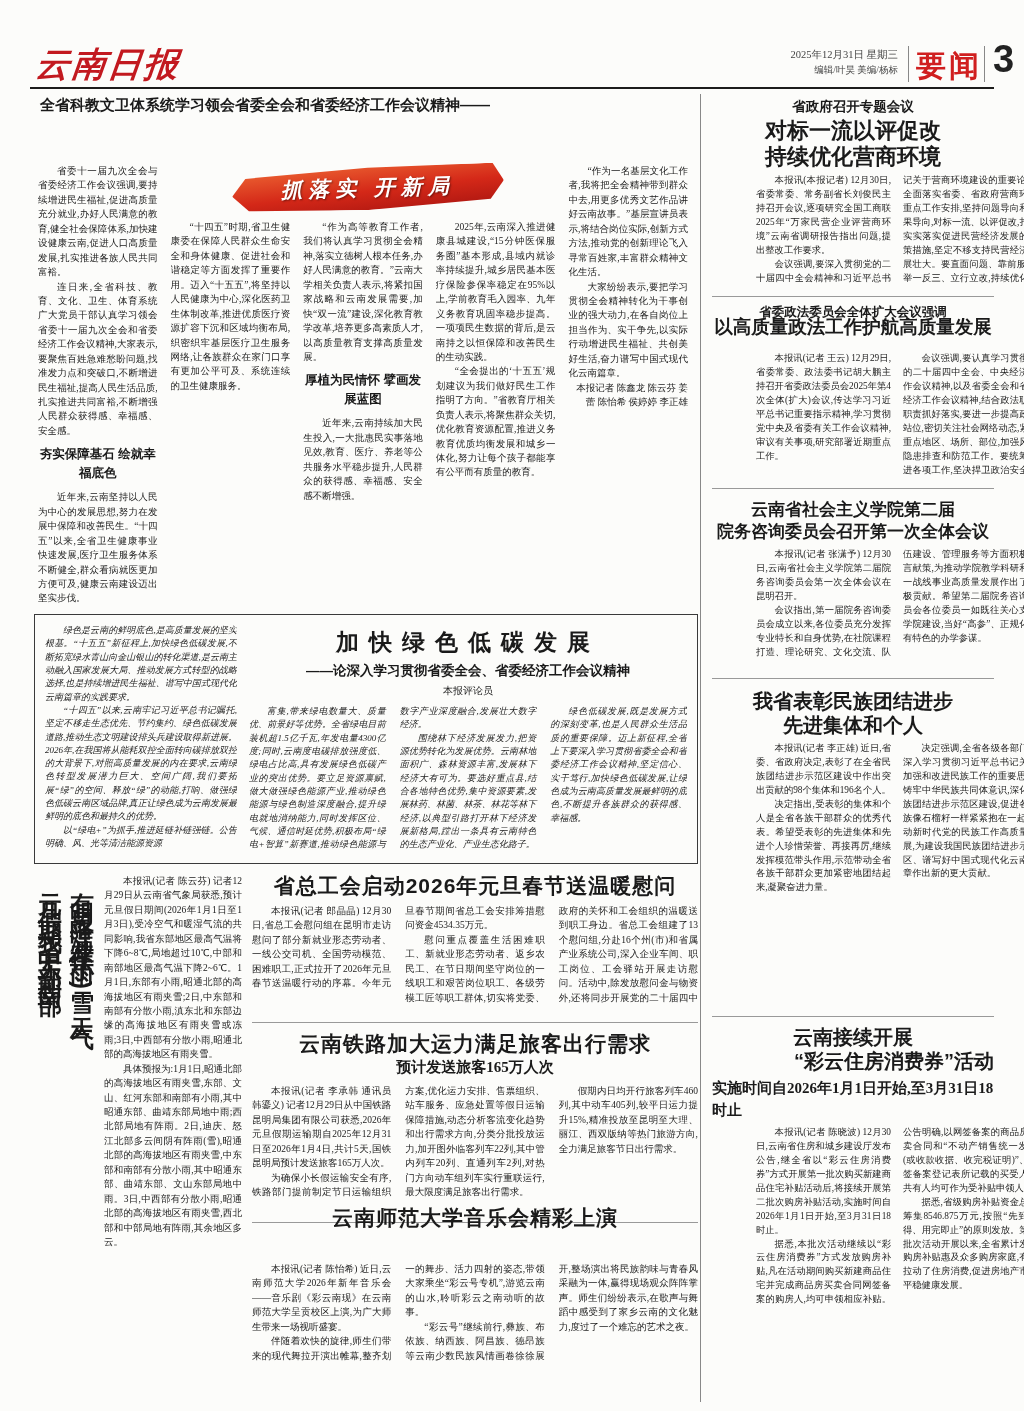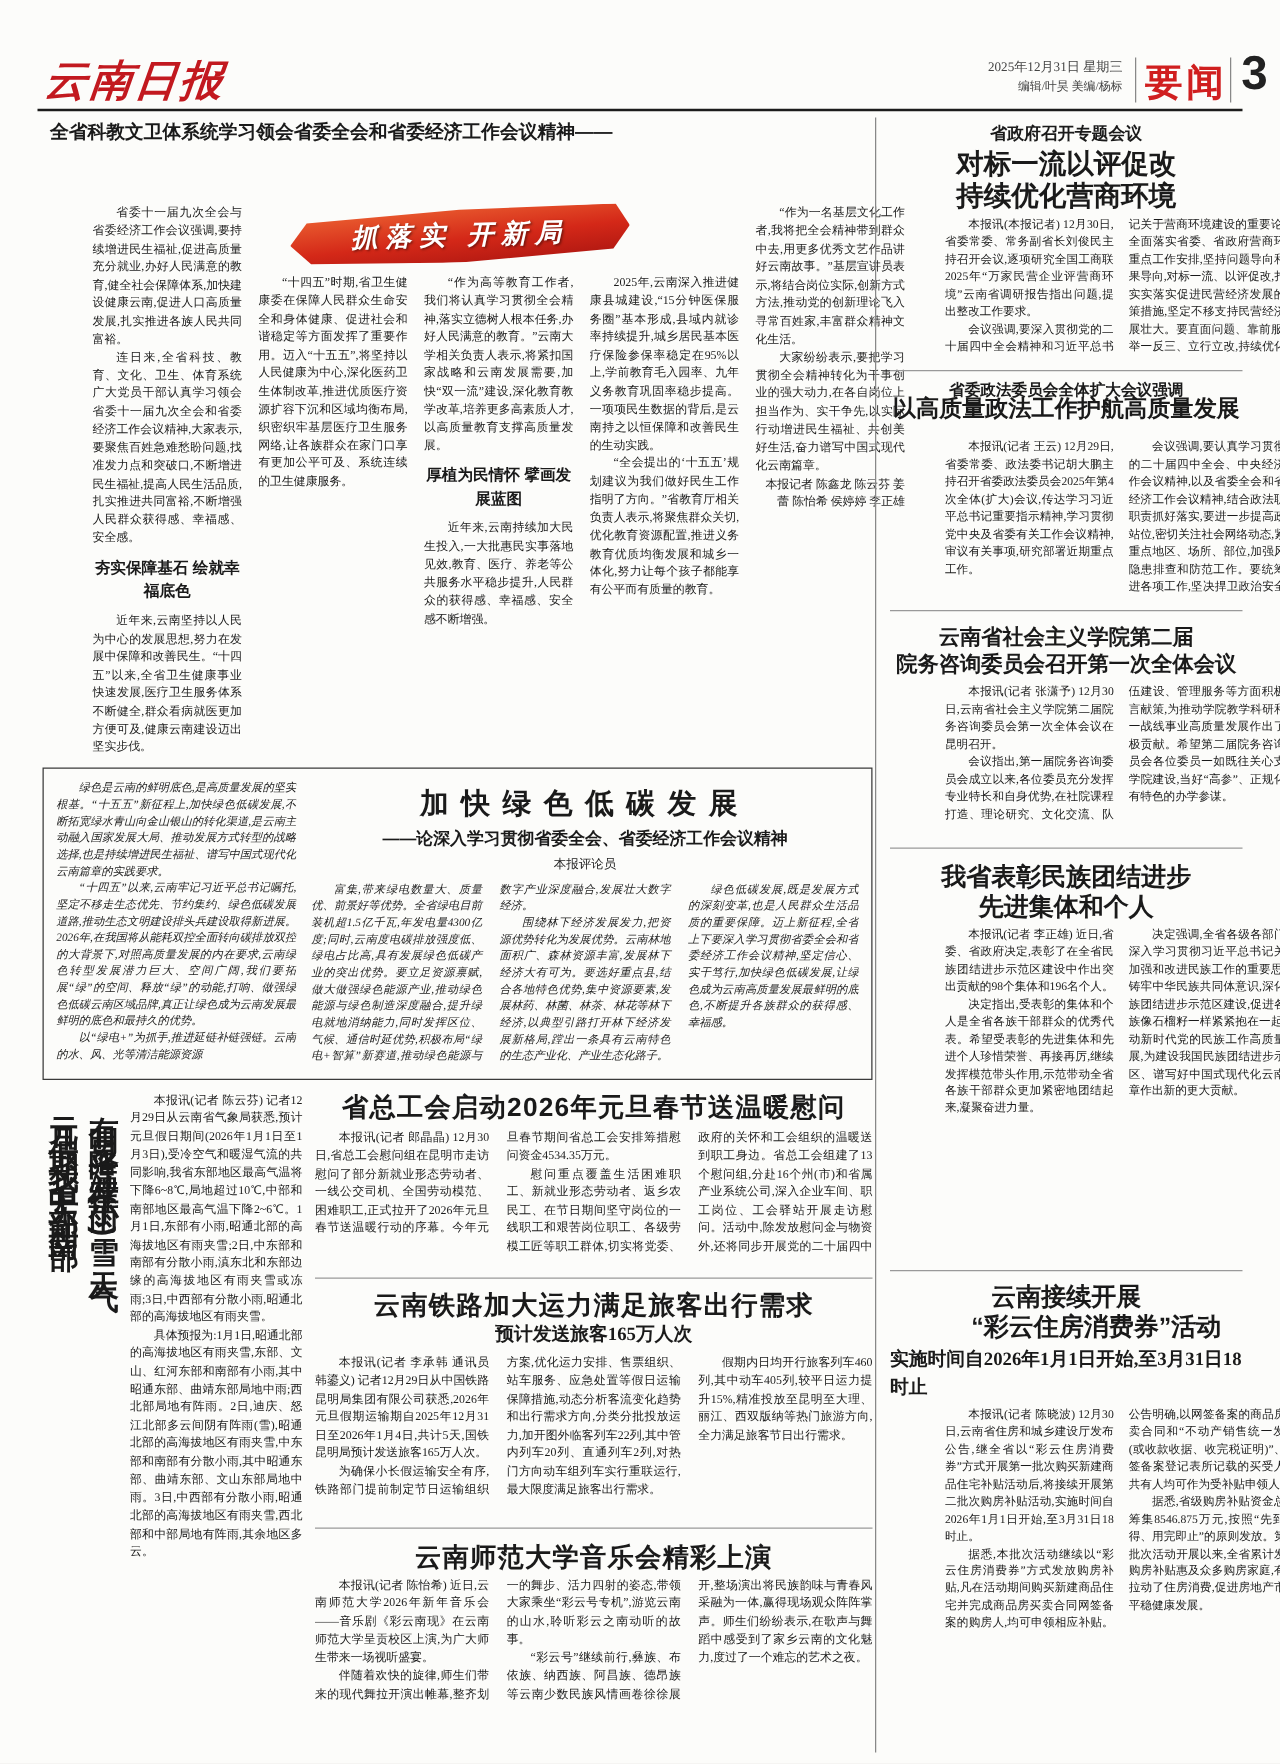--- a/index.html
+++ b/index.html
@@ -69,21 +69,21 @@
   <div class="abs vline" style="left:984px;top:46px;height:36px;"></div>
   <div class="abs page-num sans" style="left:993px;top:38px;">3</div>
   <div class="abs rule-heavy" style="left:30px;top:87px;width:964px;"></div>
 
   <div class="abs kicker sans" style="left:40px;top:96px;">全省科教文卫体系统学习领会省委全会和省委经济工作会议精神——</div>
 
   <div class="abs ribbon" style="left:232px;top:166px;width:272px;height:44px;">
     <span>抓落实 开新局</span>
   </div>
 
-  <div class="abs lead-cols" style="left:38px;top:164px;width:650px;height:446px;margin-left:36px;">
+  <div class="abs lead-cols" style="left:38px;top:164px;width:650px;height:446px;">
     <div class="lead-col body-text">
       <p>省委十一届九次全会与省委经济工作会议强调,要持续增进民生福祉,促进高质量充分就业,办好人民满意的教育,健全社会保障体系,加快建设健康云南,促进人口高质量发展,扎实推进各族人民共同富裕。</p>
       <p>连日来,全省科技、教育、文化、卫生、体育系统广大党员干部认真学习领会省委十一届九次全会和省委经济工作会议精神,大家表示,要聚焦百姓急难愁盼问题,找准发力点和突破口,不断增进民生福祉,提高人民生活品质,扎实推进共同富裕,不断增强人民群众获得感、幸福感、安全感。</p>
       <div class="sub-head">夯实保障基石 绘就幸福底色</div>
       <p>近年来,云南坚持以人民为中心的发展思想,努力在发展中保障和改善民生。“十四五”以来,全省卫生健康事业快速发展,医疗卫生服务体系不断健全,群众看病就医更加方便可及,健康云南建设迈出坚实步伐。</p>
     </div>
     <div class="lead-col body-text pt">
       <p>“十四五”时期,省卫生健康委在保障人民群众生命安全和身体健康、促进社会和谐稳定等方面发挥了重要作用。迈入“十五五”,将坚持以人民健康为中心,深化医药卫生体制改革,推进优质医疗资源扩容下沉和区域均衡布局,织密织牢基层医疗卫生服务网络,让各族群众在家门口享有更加公平可及、系统连续的卫生健康服务。</p>
     </div>
     <div class="lead-col body-text pt">
@@ -99,21 +99,21 @@
       <p>“作为一名基层文化工作者,我将把全会精神带到群众中去,用更多优秀文艺作品讲好云南故事。”基层宣讲员表示,将结合岗位实际,创新方式方法,推动党的创新理论飞入寻常百姓家,丰富群众精神文化生活。</p>
       <p>大家纷纷表示,要把学习贯彻全会精神转化为干事创业的强大动力,在各自岗位上担当作为、实干争先,以实际行动增进民生福祉、共创美好生活,奋力谱写中国式现代化云南篇章。</p>
       <p class="sign">本报记者 陈鑫龙 陈云芬 姜蕾 陈怡希 侯婷婷 李正雄</p>
     </div>
   </div>
 
   <div class="abs ed-box" style="left:34px;top:614px;width:662px;height:248px;">
     <div class="abs ed-text" style="left:10px;top:9px;width:192px;height:230px;">
       <p>绿色是云南的鲜明底色,是高质量发展的坚实根基。“十五五”新征程上,加快绿色低碳发展,不断拓宽绿水青山向金山银山的转化渠道,是云南主动融入国家发展大局、推动发展方式转型的战略选择,也是持续增进民生福祉、谱写中国式现代化云南篇章的实践要求。</p>
       <p>“十四五”以来,云南牢记习近平总书记嘱托,坚定不移走生态优先、节约集约、绿色低碳发展道路,推动生态文明建设排头兵建设取得新进展。2026年,在我国将从能耗双控全面转向碳排放双控的大背景下,对照高质量发展的内在要求,云南绿色转型发展潜力巨大、空间广阔,我们要拓展“绿”的空间、释放“绿”的动能,打响、做强绿色低碳云南区域品牌,真正让绿色成为云南发展最鲜明的底色和最持久的优势。</p>
-      <p>以“绿电+”为抓手,推进延链补链强链。云南的水、风、光等清洁能源资源</p>
+      <p>以“绿电+”为抓手,推进延链补链强链。公告明确、风、光等清洁能源资源</p>
     </div>
     <div class="abs ed-title sans center" style="left:214px;top:12px;width:438px;">加快绿色低碳发展</div>
     <div class="abs ed-sub sans center" style="left:214px;top:47px;width:438px;">——论深入学习贯彻省委全会、省委经济工作会议精神</div>
     <div class="abs ed-byline center" style="left:214px;top:69px;width:438px;">本报评论员</div>
     <div class="abs ed-text cols3" style="left:214px;top:90px;width:438px;height:149px;">
       <p>富集,带来绿电数量大、质量优、前景好等优势。全省绿电目前装机超1.5亿千瓦,年发电量4300亿度;同时,云南度电碳排放强度低、绿电占比高,具有发展绿色低碳产业的突出优势。要立足资源禀赋,做大做强绿色能源产业,推动绿色能源与绿色制造深度融合,提升绿电就地消纳能力,同时发挥区位、气候、通信时延优势,积极布局“绿电+智算”新赛道,推动绿色能源与数字产业深度融合,发展壮大数字经济。</p>
       <p>围绕林下经济发展发力,把资源优势转化为发展优势。云南林地面积广、森林资源丰富,发展林下经济大有可为。要选好重点县,结合各地特色优势,集中资源要素,发展林药、林菌、林茶、林花等林下经济,以典型引路打开林下经济发展新格局,蹚出一条具有云南特色的生态产业化、产业生态化路子。</p>
       <p>绿色低碳发展,既是发展方式的深刻变革,也是人民群众生活品质的重要保障。迈上新征程,全省上下要深入学习贯彻省委全会和省委经济工作会议精神,坚定信心、实干笃行,加快绿色低碳发展,让绿色成为云南高质量发展最鲜明的底色,不断提升各族群众的获得感、幸福感。</p>
     </div>
   </div>
@@ -138,21 +138,21 @@
 
   <div class="abs mid-headline sans center" style="left:252px;top:1030px;width:446px;">云南铁路加大运力满足旅客出行需求</div>
   <div class="abs mid-sub center" style="left:252px;top:1058px;width:446px;">预计发送旅客165万人次</div>
   <div class="abs body-text cols3" style="left:252px;top:1084px;width:446px;height:132px;">
     <p>本报讯(记者 李承韩 通讯员 韩鎏义) 记者12月29日从中国铁路昆明局集团有限公司获悉,2026年元旦假期运输期自2025年12月31日至2026年1月4日,共计5天,国铁昆明局预计发送旅客165万人次。</p>
     <p>为确保小长假运输安全有序,铁路部门提前制定节日运输组织方案,优化运力安排、售票组织、站车服务、应急处置等假日运输保障措施,动态分析客流变化趋势和出行需求方向,分类分批投放运力,加开图外临客列车22列,其中管内列车20列、直通列车2列,对热门方向动车组列车实行重联运行,最大限度满足旅客出行需求。</p>
     <p>假期内日均开行旅客列车460列,其中动车405列,较平日运力提升15%,精准投放至昆明至大理、丽江、西双版纳等热门旅游方向,全力满足旅客节日出行需求。</p>
   </div>
   <div class="abs hline" style="left:252px;top:1222px;width:446px;"></div>
 
-  <div class="abs mid-headline sans center" style="left:252px;top:1232px;width:446px;">云南师范大学音乐会精彩上演</div>
+  <div class="abs mid-headline sans center" style="left:252px;top:1204px;width:446px;">云南师范大学音乐会精彩上演</div>
   <div class="abs body-text cols3" style="left:252px;top:1262px;width:446px;height:140px;">
     <p>本报讯(记者 陈怡希) 近日,云南师范大学2026年新年音乐会——音乐剧《彩云南现》在云南师范大学呈贡校区上演,为广大师生带来一场视听盛宴。</p>
     <p>伴随着欢快的旋律,师生们带来的现代舞拉开演出帷幕,整齐划一的舞步、活力四射的姿态,带领大家乘坐“彩云号专机”,游览云南的山水,聆听彩云之南动听的故事。</p>
     <p>“彩云号”继续前行,彝族、布依族、纳西族、阿昌族、德昂族等云南少数民族风情画卷徐徐展开,整场演出将民族韵味与青春风采融为一体,赢得现场观众阵阵掌声。师生们纷纷表示,在歌声与舞蹈中感受到了家乡云南的文化魅力,度过了一个难忘的艺术之夜。</p>
   </div>
 
   <div class="abs vline" style="left:700px;top:94px;height:1308px;"></div>
 
   <div class="abs r-kicker center" style="left:712px;top:98px;width:282px;">省政府召开专题会议</div>
   <div class="abs r-headline sans center" style="left:712px;top:116px;width:282px;font-size:22px;">对标一流以评促改</div>
@@ -185,21 +185,21 @@
   <div class="abs r-headline sans center" style="left:712px;top:688px;width:282px;font-size:20px;">我省表彰民族团结进步</div>
   <div class="abs r-headline sans center" style="left:712px;top:712px;width:282px;font-size:20px;">先进集体和个人</div>
   <div class="abs small-body cols2" style="left:712px;top:742px;width:282px;height:268px;">
     <p>本报讯(记者 李正雄) 近日,省委、省政府决定,表彰了在全省民族团结进步示范区建设中作出突出贡献的98个集体和196名个人。</p>
     <p>决定指出,受表彰的集体和个人是全省各族干部群众的优秀代表。希望受表彰的先进集体和先进个人珍惜荣誉、再接再厉,继续发挥模范带头作用,示范带动全省各族干部群众更加紧密地团结起来,凝聚奋进力量。</p>
     <p>决定强调,全省各级各部门要深入学习贯彻习近平总书记关于加强和改进民族工作的重要思想,铸牢中华民族共同体意识,深化民族团结进步示范区建设,促进各民族像石榴籽一样紧紧抱在一起,推动新时代党的民族工作高质量发展,为建设我国民族团结进步示范区、谱写好中国式现代化云南篇章作出新的更大贡献。</p>
   </div>
   <div class="abs hline" style="left:712px;top:1016px;width:282px;"></div>
 
   <div class="abs r-headline sans center" style="left:712px;top:1024px;width:282px;font-size:20px;">云南接续开展</div>
-  <div class="abs r-headline sans center" style="left:736px;top:1048px;width:282px;font-size:20px;">“彩云住房消费券”活动</div>
+  <div class="abs r-headline sans center" style="left:712px;top:1048px;width:282px;font-size:20px;text-align:right;">“彩云住房消费券”活动</div>
   <div class="abs r-sub" style="left:712px;top:1078px;width:282px;">实施时间自2026年1月1日开始,至3月31日18时止</div>
   <div class="abs small-body cols2" style="left:712px;top:1126px;width:282px;height:272px;">
     <p>本报讯(记者 陈晓波) 12月30日,云南省住房和城乡建设厅发布公告,继全省以“彩云住房消费券”方式开展第一批次购买新建商品住宅补贴活动后,将接续开展第二批次购房补贴活动,实施时间自2026年1月1日开始,至3月31日18时止。</p>
     <p>据悉,本批次活动继续以“彩云住房消费券”方式发放购房补贴,凡在活动期间购买新建商品住宅并完成商品房买卖合同网签备案的购房人,均可申领相应补贴。公告明确,以网签备案的商品房买卖合同和“不动产销售统一发票(或收款收据、收完税证明)”、网签备案登记表所记载的买受人或共有人均可作为受补贴申领人。</p>
     <p>据悉,省级购房补贴资金总计筹集8546.875万元,按照“先到先得、用完即止”的原则发放。第一批次活动开展以来,全省累计发放购房补贴惠及众多购房家庭,有效拉动了住房消费,促进房地产市场平稳健康发展。</p>
   </div>
 
 </div>
 
 </body></html>

